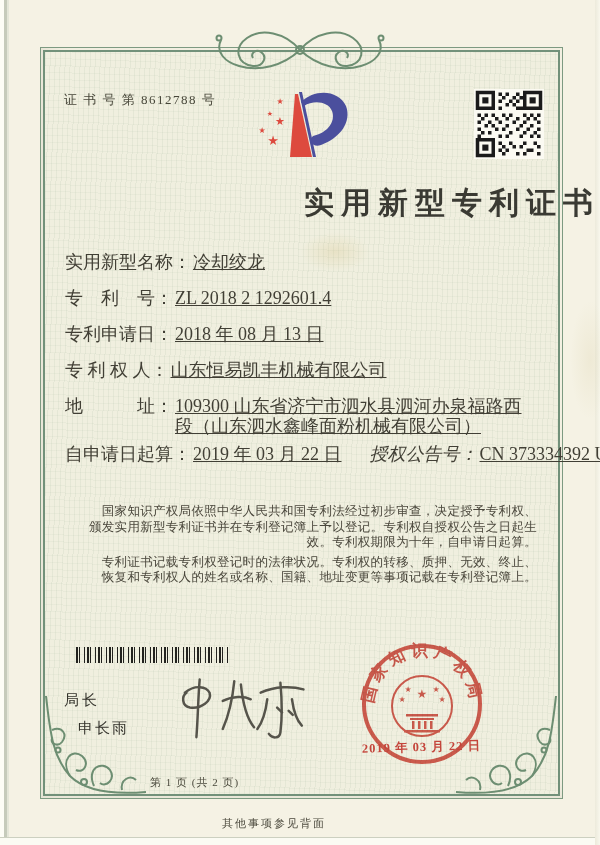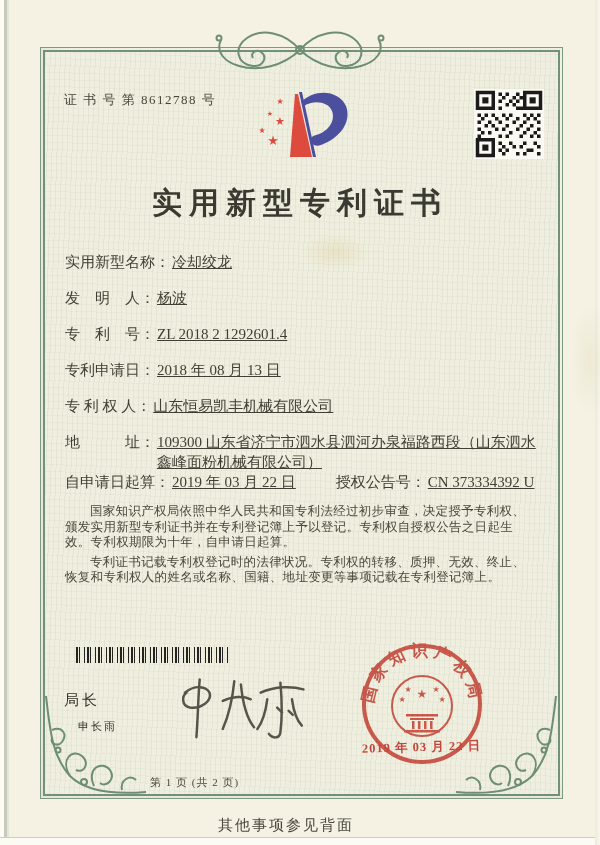--- a/index.html
+++ b/index.html
@@ -27,57 +27,57 @@
   svg.orn{position:absolute;stroke:#6d8e72;fill:none;stroke-width:2;}
   .orn-top{left:185px;top:26px;width:230px;height:50px;}
   .orn-bl{left:42px;top:690px;width:108px;height:108px;}
   .orn-br{left:452px;top:690px;width:108px;height:108px;transform:scaleX(-1);}
 
   .cert-no{position:absolute;left:64px;top:91px;font-size:13px;letter-spacing:1.5px;color:#474639;}
 
   .logo{position:absolute;left:255px;top:88px;width:97px;height:72px;}
   .qr{position:absolute;left:474px;top:89px;width:70px;height:70px;}
 
-  .title{position:absolute;left:0;top:183px;width:600px;margin:0;text-align:center;
+  .title{position:absolute;left:0;top:183px;width:600px;margin:0;text-align:right;
     font-size:30px;font-weight:600;letter-spacing:7px;color:#3a3a33;}
 
-  .fields{position:absolute;left:65px;top:252px;width:472px;color:#413f35;font-size:15px;}
+  .fields{position:absolute;left:65px;top:252px;width:472px;color:#413f35;font-size:18px;}
   .frow{display:flex;line-height:20px;margin-bottom:16px;}
   .flabel{flex:0 0 auto;white-space:pre;}
   .fvalue{flex:1 1 auto;padding-left:2px;text-decoration:underline;}
-  .frow.address{margin-bottom:0;justify-content:space-between;}
+  .frow.address{margin-bottom:8px;justify-content:space-between;}
   .dual .fvalue{flex:0 0 auto;}
-  .dual .flabel2{margin-left:40px;}
+  .dual .flabel2{margin-left:28px;font-style:italic;}
 
   .paras{position:absolute;left:65px;top:504px;width:472px;color:#4a473c;
     font-size:12.5px;line-height:15.5px;letter-spacing:.3px;}
-  .paras p{margin:0 0 4px 0;text-indent:2em;}
+  .paras p{margin:0 0 4px 0;text-indent:2em;text-align:right;}
 
   .barcode{position:absolute;left:76px;top:647px;width:152px;height:16px;
     background-image:repeating-linear-gradient(90deg,
       #23231f 0 2px,transparent 2px 3.5px,
       #23231f 3.5px 4.5px,transparent 4.5px 8px,
       #23231f 8px 9px,transparent 9px 11px);}
 
   .sig-title{position:absolute;left:64px;top:691px;font-size:15px;letter-spacing:3px;color:#33322b;
     font-family:"Liberation Sans","DejaVu Sans",sans-serif;}
-  .sig-name{position:absolute;left:78px;top:719px;font-size:11px;letter-spacing:2px;color:#33322b;
+  .sig-name{position:absolute;left:78px;top:719px;font-size:15px;letter-spacing:2px;color:#33322b;
     font-family:"Liberation Sans","DejaVu Sans",sans-serif;}
   .signature{position:absolute;left:175px;top:668px;width:140px;height:84px;
     stroke:#46443c;stroke-width:3;fill:none;stroke-linecap:round;stroke-linejoin:round;opacity:.9;}
 
   .seal{position:absolute;left:360px;top:642px;width:124px;height:124px;opacity:.88;
     mix-blend-mode:multiply;}
   .seal-date{position:absolute;left:362px;top:739px;width:125px;font-size:12.5px;color:#c4453b;
     letter-spacing:1px;transform:rotate(-1.5deg);font-weight:600;}
 
   .page-num{position:absolute;left:150px;top:775px;width:260px;
     font-size:11px;color:#4c4b3e;letter-spacing:1px;}
-  .back-note{position:absolute;left:156px;top:816px;width:260px;text-align:center;
-    font-size:15px;color:#4a483c;letter-spacing:2px;}
+  .back-note{position:absolute;left:144px;top:816px;width:260px;text-align:center;
+    font-size:11px;color:#4a483c;letter-spacing:2px;}
 
   .stain1{position:absolute;left:300px;top:232px;width:70px;height:40px;
     background:radial-gradient(ellipse at center,rgba(205,180,110,.22),transparent 70%);}
   .stain3{position:absolute;left:570px;top:300px;width:40px;height:120px;
     background:radial-gradient(ellipse at center,rgba(200,185,130,.15),transparent 70%);}
 </style>
 </head>
 <body>
 
 <div class="page">
@@ -142,24 +142,20 @@
     <rect x="9.5" y="63.5" width="7" height="7" fill="#1b1b1b"></rect>
     <path fill="#1b1b1b" d="M28 4h4v4h-4z M36 4h4v4h-4z M48 4h4v4h-4z M32 8h4v4h-4z M44 8h4v4h-4z M52 8h4v4h-4z M28 12h4v4h-4z M40 12h4v4h-4z M48 12h4v4h-4z M36 16h4v4h-4z M44 16h4v4h-4z M28 20h4v4h-4z M48 20h4v4h-4z M52 20h4v4h-4z M4 28h4v4h-4z M12 28h4v4h-4z M20 28h4v4h-4z M32 28h4v4h-4z M40 28h4v4h-4z M56 28h4v4h-4z M64 28h4v4h-4z M72 28h4v4h-4z M8 32h4v4h-4z M24 32h4v4h-4z M36 32h4v4h-4z M48 32h4v4h-4z M60 32h4v4h-4z M68 32h4v4h-4z M4 36h4v4h-4z M16 36h4v4h-4z M28 36h4v4h-4z M44 36h4v4h-4z M56 36h4v4h-4z M72 36h4v4h-4z M12 40h4v4h-4z M20 40h4v4h-4z M36 40h4v4h-4z M52 40h4v4h-4z M64 40h4v4h-4z M4 44h4v4h-4z M24 44h4v4h-4z M32 44h4v4h-4z M48 44h4v4h-4z M60 44h4v4h-4z M72 44h4v4h-4z M8 48h4v4h-4z M16 48h4v4h-4z M40 48h4v4h-4z M56 48h4v4h-4z M68 48h4v4h-4z M4 52h4v4h-4z M28 52h4v4h-4z M36 52h4v4h-4z M52 52h4v4h-4z M64 52h4v4h-4z M72 52h4v4h-4z M28 60h4v4h-4z M40 60h4v4h-4z M56 60h4v4h-4z M68 60h4v4h-4z M32 64h4v4h-4z M44 64h4v4h-4z M52 64h4v4h-4z M72 64h4v4h-4z M28 68h4v4h-4z M36 68h4v4h-4z M60 68h4v4h-4z M64 68h4v4h-4z M32 72h4v4h-4z M48 72h4v4h-4z M56 72h4v4h-4z M72 72h4v4h-4z"></path>
   </svg>
 
   <h1 class="title">实用新型专利证书</h1>
 
   <div class="fields">
     <div class="frow">
       <span class="flabel">实用新型名称：</span>
       <span class="fvalue">冷却绞龙</span>
-    </div>
-    <div class="frow">
-      <span class="flabel">发　明　人：</span>
-      <span class="fvalue">杨波</span>
     </div>
     <div class="frow">
       <span class="flabel">专　利　号：</span>
       <span class="fvalue">ZL 2018 2 1292601.4</span>
     </div>
     <div class="frow">
       <span class="flabel">专利申请日：</span>
       <span class="fvalue">2018 年 08 月 13 日</span>
     </div>
     <div class="frow">

